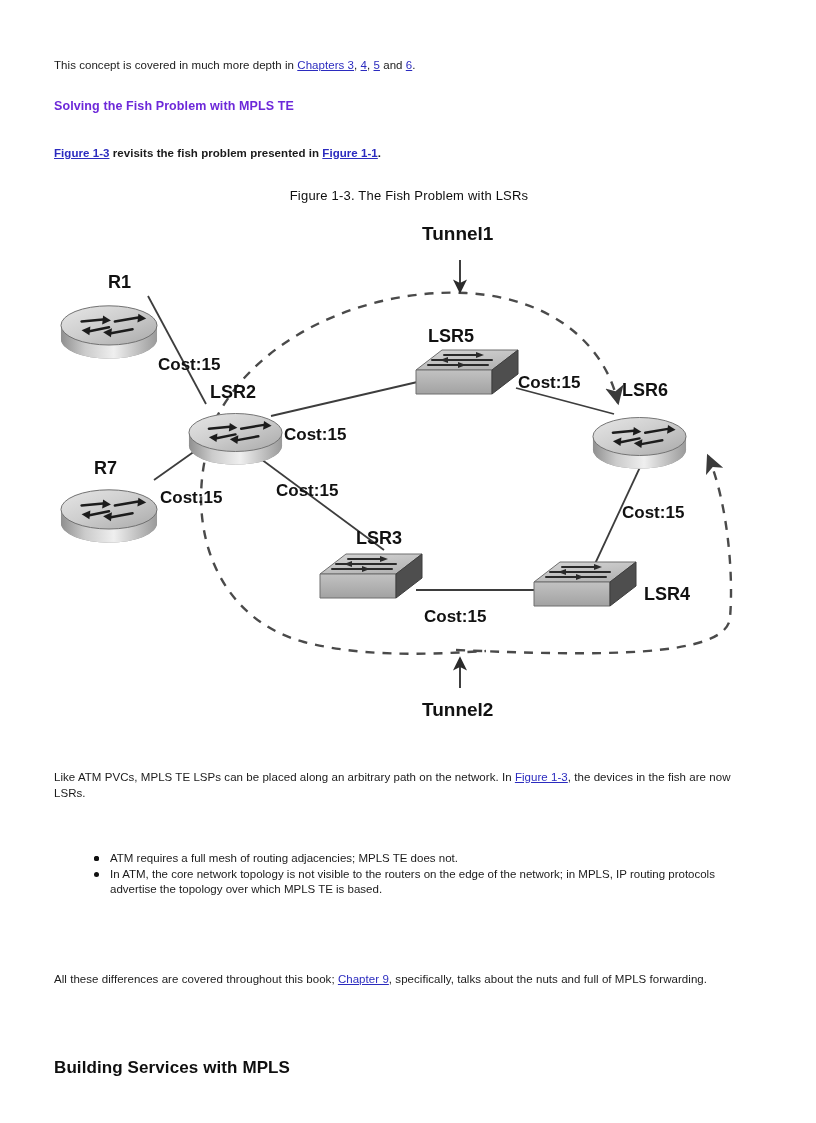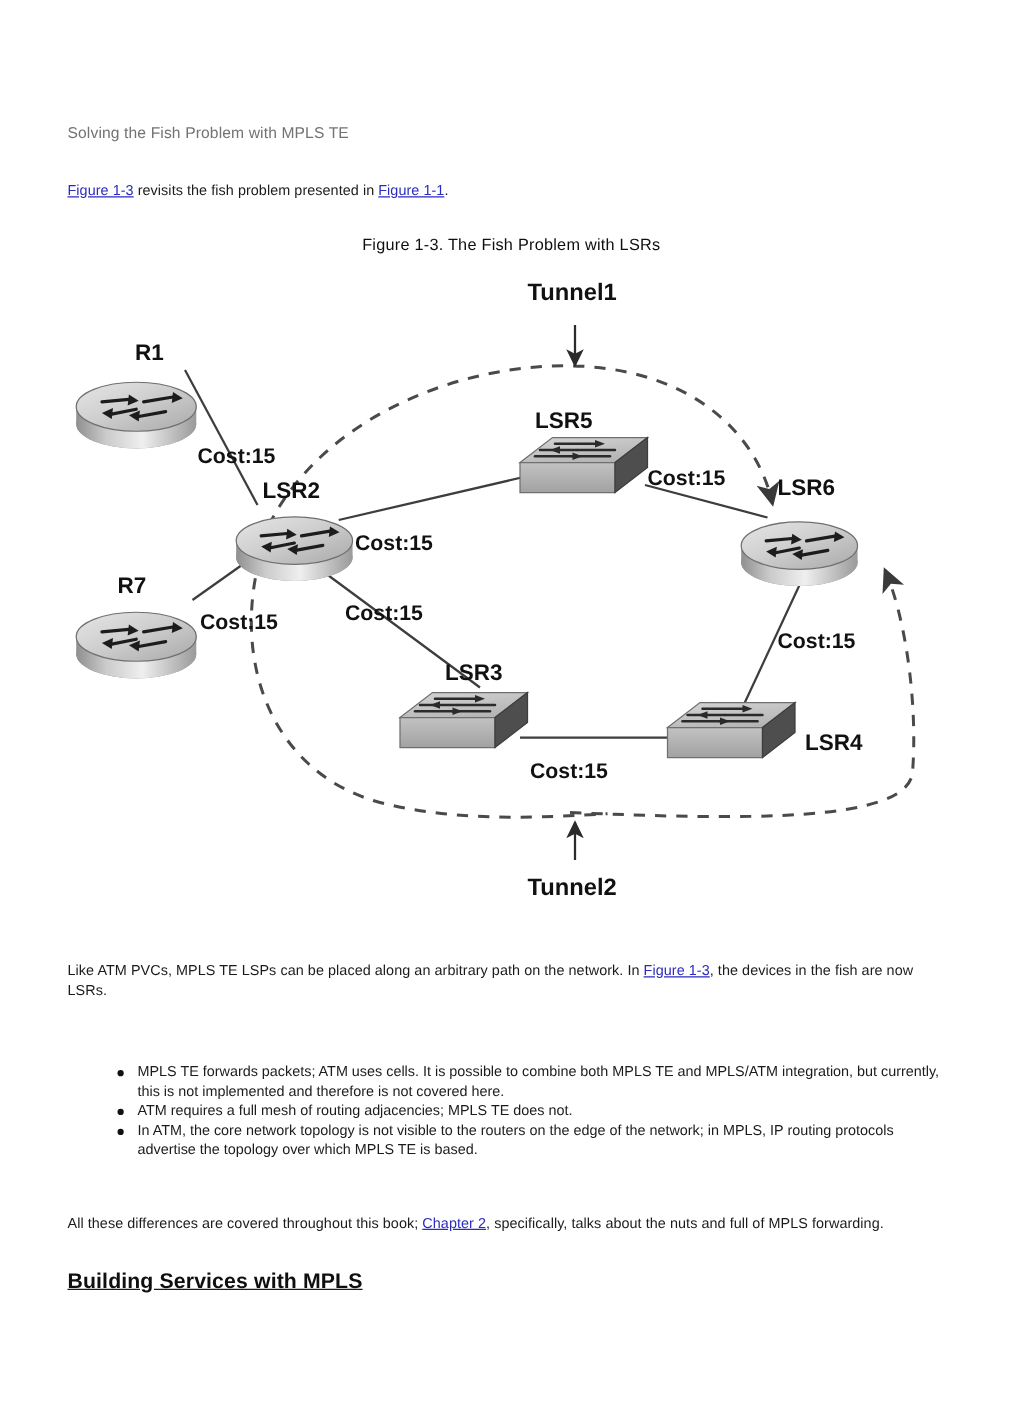--- a/index.html
+++ b/index.html
@@ -27,23 +27,23 @@
     margin: 0 0 0 0;
     color: #1b1b1b;
     letter-spacing: 0.05px;
   }
   a.doclink {
     color: #2b2bbf;
     text-decoration: underline;
   }
   h3.section-head {
     font-size: 12.5px;
-    font-weight: normal;
-    margin: 0;
-    color: #737373;
+    font-weight: bold;
+    margin: 0;
+    color: #6d28d9;
     letter-spacing: 0.1px;
   }
   h2.big-head {
     font-size: 17px;
     font-weight: bold;
     margin: 0;
     color: #0f0f0f;
     letter-spacing: 0.1px;
   }
   .fig-caption {
@@ -88,26 +88,29 @@
     font-family: "Liberation Sans", "DejaVu Sans", sans-serif;
     font-weight: bold;
     fill: #111111;
   }
 </style>
 </head>
 <body>
 
 <div class="page">
 
+  <div class="row" style="left:54px; top:57px; width:710px;">
+    <p class="body-text"><span>This concept is covered in much more depth in </span><a class="doclink" href="#">Chapters 3</a><span>, </span><a class="doclink" href="#">4</a><span>, </span><a class="doclink" href="#">5</a><span> and </span><a class="doclink" href="#">6</a><span>.</span></p>
+  </div>
 
   <div class="row" style="left:54px; top:99px; width:710px;">
     <h3 class="section-head">Solving the Fish Problem with MPLS TE</h3>
   </div>
 
-  <div class="row" style="left:54px; top:145px; width:710px;">
+  <div class="row" style="left:54px; top:145px; width:710px;font-weight:bold;">
     <p class="body-text"><a class="doclink" href="#">Figure 1-3</a><span> revisits the fish problem presented in </span><a class="doclink" href="#">Figure 1-1</a><span>.</span></p>
   </div>
 
   <div class="row" style="left:54px; top:188px; width:710px;">
     <div class="fig-caption">Figure 1-3. The Fish Problem with LSRs</div>
   </div>
 
   <div class="figure-area">
     <svg width="744" height="515" viewBox="0 0 744 515">
       <defs>
@@ -258,35 +261,34 @@
   <div class="row" style="left:54px; top:749px; width:710px;margin-top:20px;">
     <p class="body-text"><span>Like ATM PVCs, MPLS TE LSPs can be placed along an arbitrary path on the network. In </span><a class="doclink" href="#">Figure 1-3</a><span>,</span>
       <span>the devices in the fish are now LSRs.</span></p>
   </div>
 
 
   <div class="row" style="left:92px; top:851px; width:672px;">
     <ul class="bullets">
       <li>
         <span class="dot"></span>
-        <span>MPLS TE forwards packets; ATM uses cells. It is possible to combine both MPLS TE and MPLS/ATM integration, but currently, this is not implemented and therefore is not covered here.</span>
       </li>
       <li>
         <span class="dot"></span>
         <span>ATM requires a full mesh of routing adjacencies; MPLS TE does not.</span>
       </li>
       <li>
         <span class="dot"></span>
         <span>In ATM, the core network topology is not visible to the routers on the edge of the network; in MPLS, IP routing protocols advertise the topology over which MPLS TE is based.</span>
       </li>
     </ul>
   </div>
 
   <div class="row" style="left:54px; top:971px; width:710px;">
-    <p class="body-text"><span>All these differences are covered throughout this book; </span><a class="doclink" href="#">Chapter 2</a><span>, specifically, talks about the nuts</span>
+    <p class="body-text"><span>All these differences are covered throughout this book; </span><a class="doclink" href="#">Chapter 9</a><span>, specifically, talks about the nuts</span>
       <span>and full of MPLS forwarding.</span></p>
   </div>
 
-  <div class="row" style="left:54px; top:1015px; width:710px;text-decoration:underline;">
+  <div class="row" style="left:54px; top:1058px; width:710px;">
     <h2 class="big-head">Building Services with MPLS</h2>
   </div>
 
 </div>
 
 </body></html>

